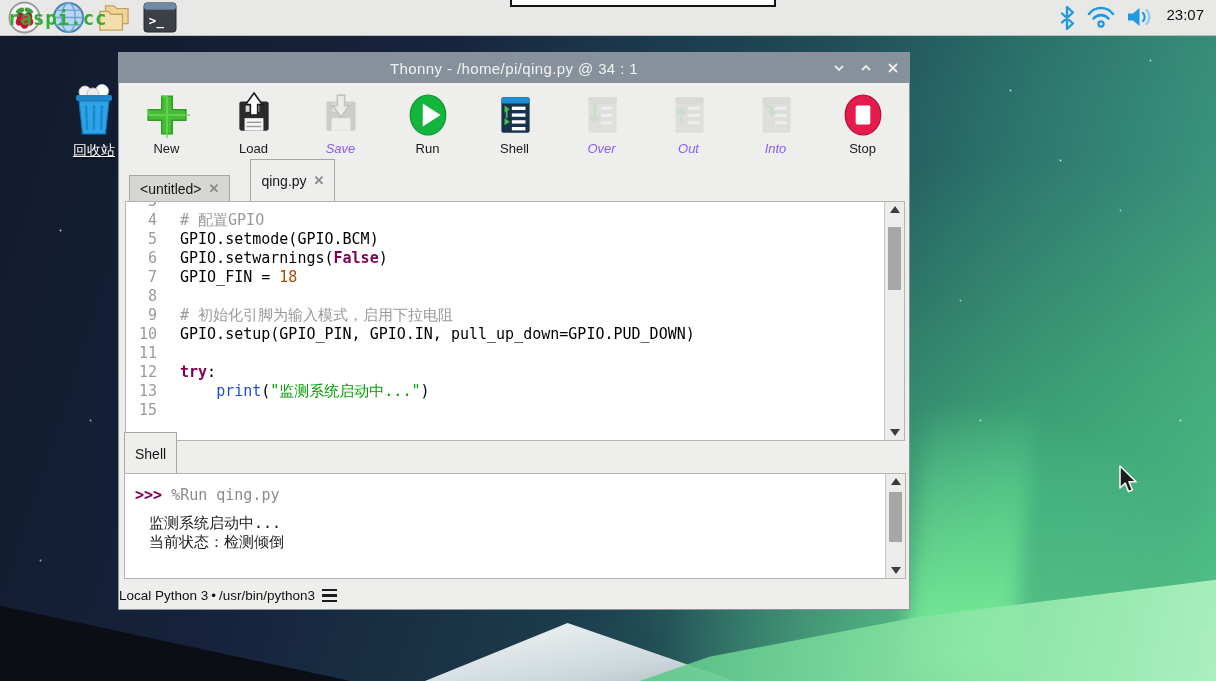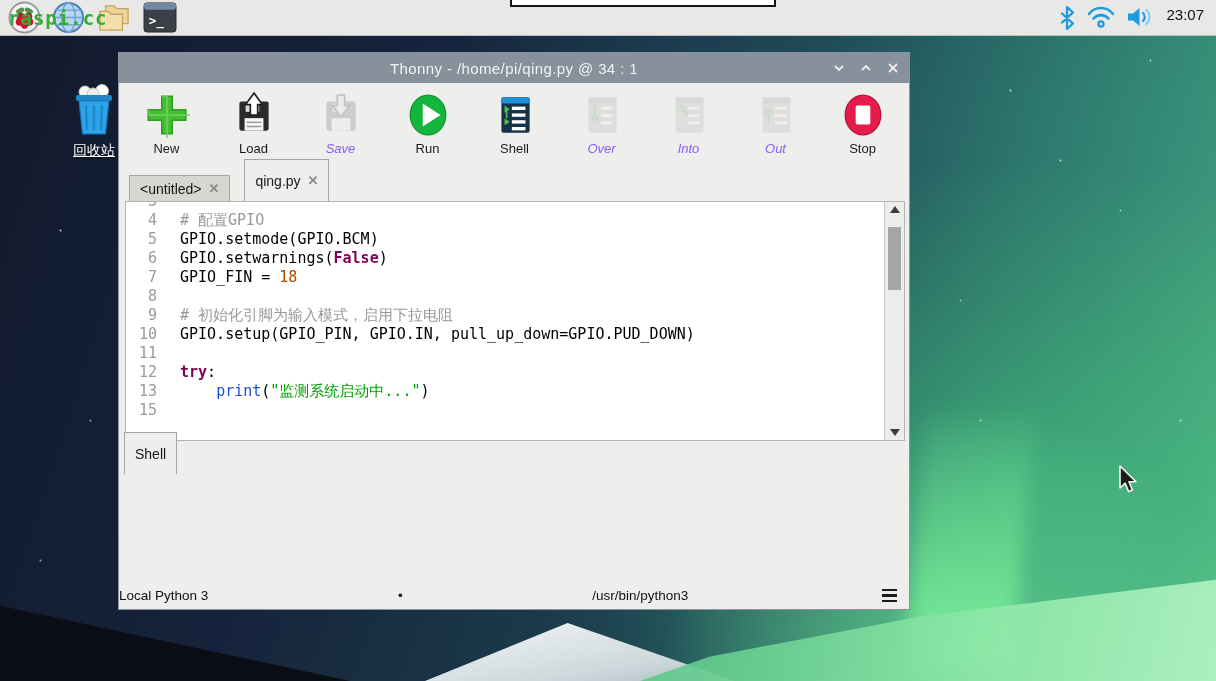--- a/index.html
+++ b/index.html
@@ -56,21 +56,21 @@
   .win-controls { position:absolute; right:10px; top:0; height:30px; display:flex; align-items:center; gap:15px; }
   .win-controls svg { display:block; }
 
   #toolbar { height:88px; display:flex; padding-left:4px; }
   .tbtn { width:87px; display:flex; flex-direction:column; align-items:center; padding-top:9px; }
   .tbtn svg { width:46px; height:46px; display:block; }
   .tbtn .lbl { margin-top:3px; font:13px "Liberation Sans", sans-serif; color:#1a1a1a; }
   .tbtn.disabled svg { opacity:.42; }
   .tbtn.disabled .lbl { color:#8b5cf6;font-style:italic; }
 
-  #tabbar { height:30px; display:flex; align-items:flex-end; padding-left:10px; gap:14px; }
+  #tabbar { height:30px; display:flex; align-items:flex-end; padding-left:10px; gap:20px; }
   .tab { height:26px; display:flex; align-items:center; gap:7px; padding:0 10px;
     background:#d6d6d2; border:1px solid #a6a6a2; border-bottom:none; font:14px "Liberation Sans", sans-serif; color:#161616; }
   .tab.active { height:42px; background:#eeeeec; }
   .tab .close { color:#8a8a8a; font-weight:bold; font-size:13px; }
 
   #editor { position:absolute; left:6px; top:148px; width:780px; height:240px;
     background:#fff; border:1px solid #b4b4b0; overflow:hidden; }
   #editor-lines { margin-top:-10px; }
   .code-line { display:flex; height:19px; line-height:19px;
     font:15px "DejaVu Sans Mono", monospace; white-space:pre; }
@@ -89,21 +89,21 @@
 
   #shell-tabbar { position:absolute; left:5px; top:391px; height:30px; display:flex; align-items:flex-end; }
   #shell-pane { position:absolute; left:5px; top:420px; width:782px; height:106px;
     background:#fff; border:1px solid #b4b4b0; overflow:hidden; }
   #shell-lines { padding:12px 0 0 10px; font:15px "DejaVu Sans Mono", monospace; line-height:19px; }
   .shell-line { white-space:pre; }
   .shell-line.first { margin-bottom:9px; }
   .shell-line.out { padding-left:14px; }
 
   #statusbar { position:absolute; left:0; right:0; bottom:0; height:27px; background:#eeeeec;
-    display:flex; align-items:center; justify-content:space-between; gap:9px; padding-right:12px;
+    display:flex; align-items:center; justify-content:flex-start; gap:3px; padding-right:12px;
     font:13.5px "Liberation Sans", sans-serif; color:#111; }
   #menu-icon { display:flex; flex-direction:column; gap:3px; margin-left:4px; }
   #menu-icon i { display:block; width:15px; height:2.4px; background:#1c1c1c; }
 
   
   #recycle-bin { position:absolute; left:44px; top:82px; width:100px; display:flex;
     flex-direction:column; align-items:center; z-index:5; }
   #recycle-bin .label { margin-top:2px; color:#fff; font:14px "Liberation Sans", sans-serif;
     text-shadow:0 1px 2px rgba(0,0,0,.8);text-decoration:underline; }
 
@@ -283,34 +283,34 @@
         </svg>
         <span class="lbl">Over</span>
       </div>
       <div class="tbtn disabled">
         <svg viewBox="0 0 44 44">
           <rect x="9" y="5" width="27" height="34" rx="2" fill="#c9c9c9"></rect>
           <rect x="9" y="5" width="27" height="6" rx="2" fill="#bdbdbd"></rect>
           <rect x="21" y="14" width="11" height="3" fill="#efefef"></rect>
           <rect x="21" y="21" width="11" height="3" fill="#efefef"></rect>
           <rect x="21" y="28" width="11" height="3" fill="#efefef"></rect>
-          <path d="M12 13 q7 1 7 9 m0 0 l-4 -4 m4 4 l4 -4" stroke="#9fc49f" stroke-width="2.4" fill="none"></path>
-        </svg>
-        <span class="lbl">Into</span>
+          <path d="M15 30 v-14 m0 0 l-4 5 m4 -5 l4 5" stroke="#9fc49f" stroke-width="2.6" fill="none"></path>
+        </svg>
+        <span class="lbl">Out</span>
       </div>
       <div class="tbtn disabled">
         <svg viewBox="0 0 44 44">
           <rect x="9" y="5" width="27" height="34" rx="2" fill="#c9c9c9"></rect>
           <rect x="9" y="5" width="27" height="6" rx="2" fill="#bdbdbd"></rect>
           <rect x="21" y="14" width="11" height="3" fill="#efefef"></rect>
           <rect x="21" y="21" width="11" height="3" fill="#efefef"></rect>
           <rect x="21" y="28" width="11" height="3" fill="#efefef"></rect>
-          <path d="M15 30 v-14 m0 0 l-4 5 m4 -5 l4 5" stroke="#9fc49f" stroke-width="2.6" fill="none"></path>
-        </svg>
-        <span class="lbl">Out</span>
+          <path d="M12 13 q7 1 7 9 m0 0 l-4 -4 m4 4 l4 -4" stroke="#9fc49f" stroke-width="2.4" fill="none"></path>
+        </svg>
+        <span class="lbl">Into</span>
       </div>
       <div class="tbtn">
         <svg viewBox="0 0 44 44">
           <ellipse cx="22" cy="22" rx="17" ry="19" fill="#e51b4c" stroke="#b31238" stroke-width="1.2"></ellipse>
           <rect x="15" y="13" width="14" height="18" rx="1.5" fill="#fff"></rect>
         </svg>
         <span class="lbl">Stop</span>
       </div>
     </div>
 
@@ -350,20 +350,36 @@
         <span class="thumb" style="top:25px;height:63px;"></span>
       </div>
     </div>
 
     <div id="shell-tabbar">
       <div class="tab active">
         <span>Shell</span>
       </div>
     </div>
 
+    <div id="shell-pane">
+      <div id="shell-lines">
+          <div class="shell-line first"><span class="tk-prompt">&gt;&gt;&gt; </span><span class="tk-magic">%Run qing.py</span></div>
+          <div class="shell-line out"><span class="tk-out">监测系统启动中...</span></div>
+          <div class="shell-line out"><span class="tk-out">当前状态：检测倾倒</span></div>
+        </div>
+      <div class="vscroll">
+        <span class="arrow-up">
+            <i></i>
+          </span>
+        <span class="arrow-down">
+            <i></i>
+          </span>
+        <span class="thumb" style="top:18px;height:50px;"></span>
+      </div>
+    </div>
 
     <div id="statusbar">
       <span>Local Python 3</span>
       <span>•</span>
       <span>/usr/bin/python3</span>
       <span id="menu-icon">
           <i></i>
           <i></i>
           <i></i>
         </span>

